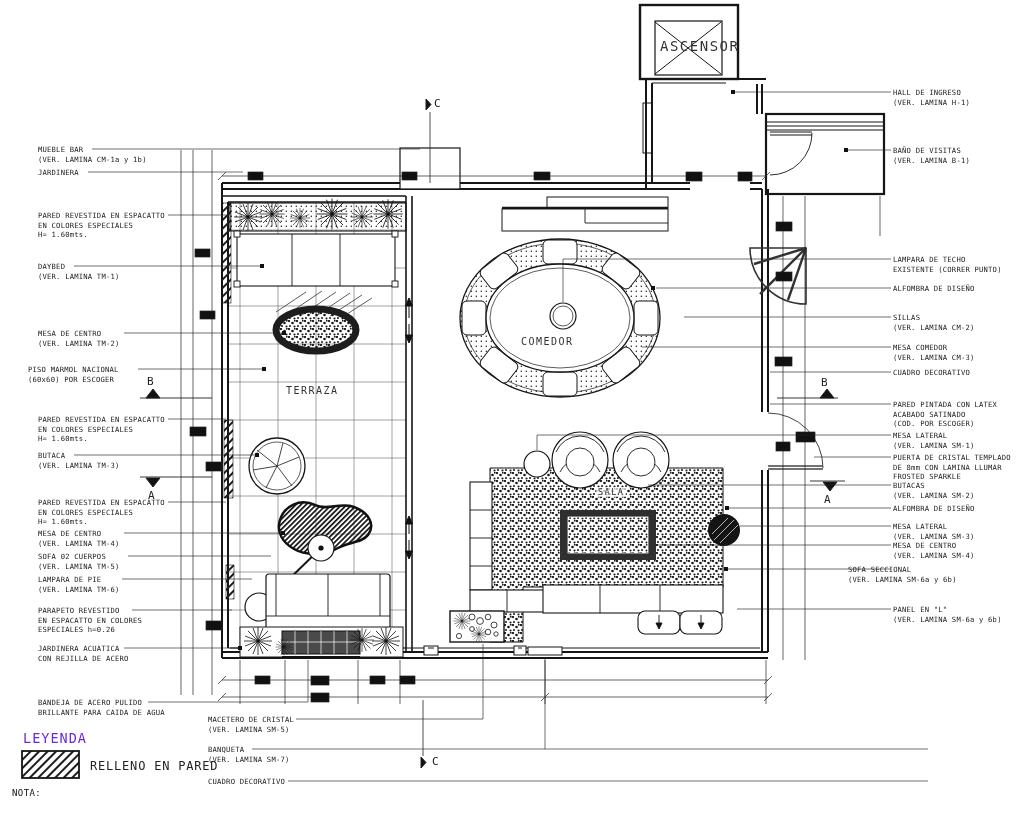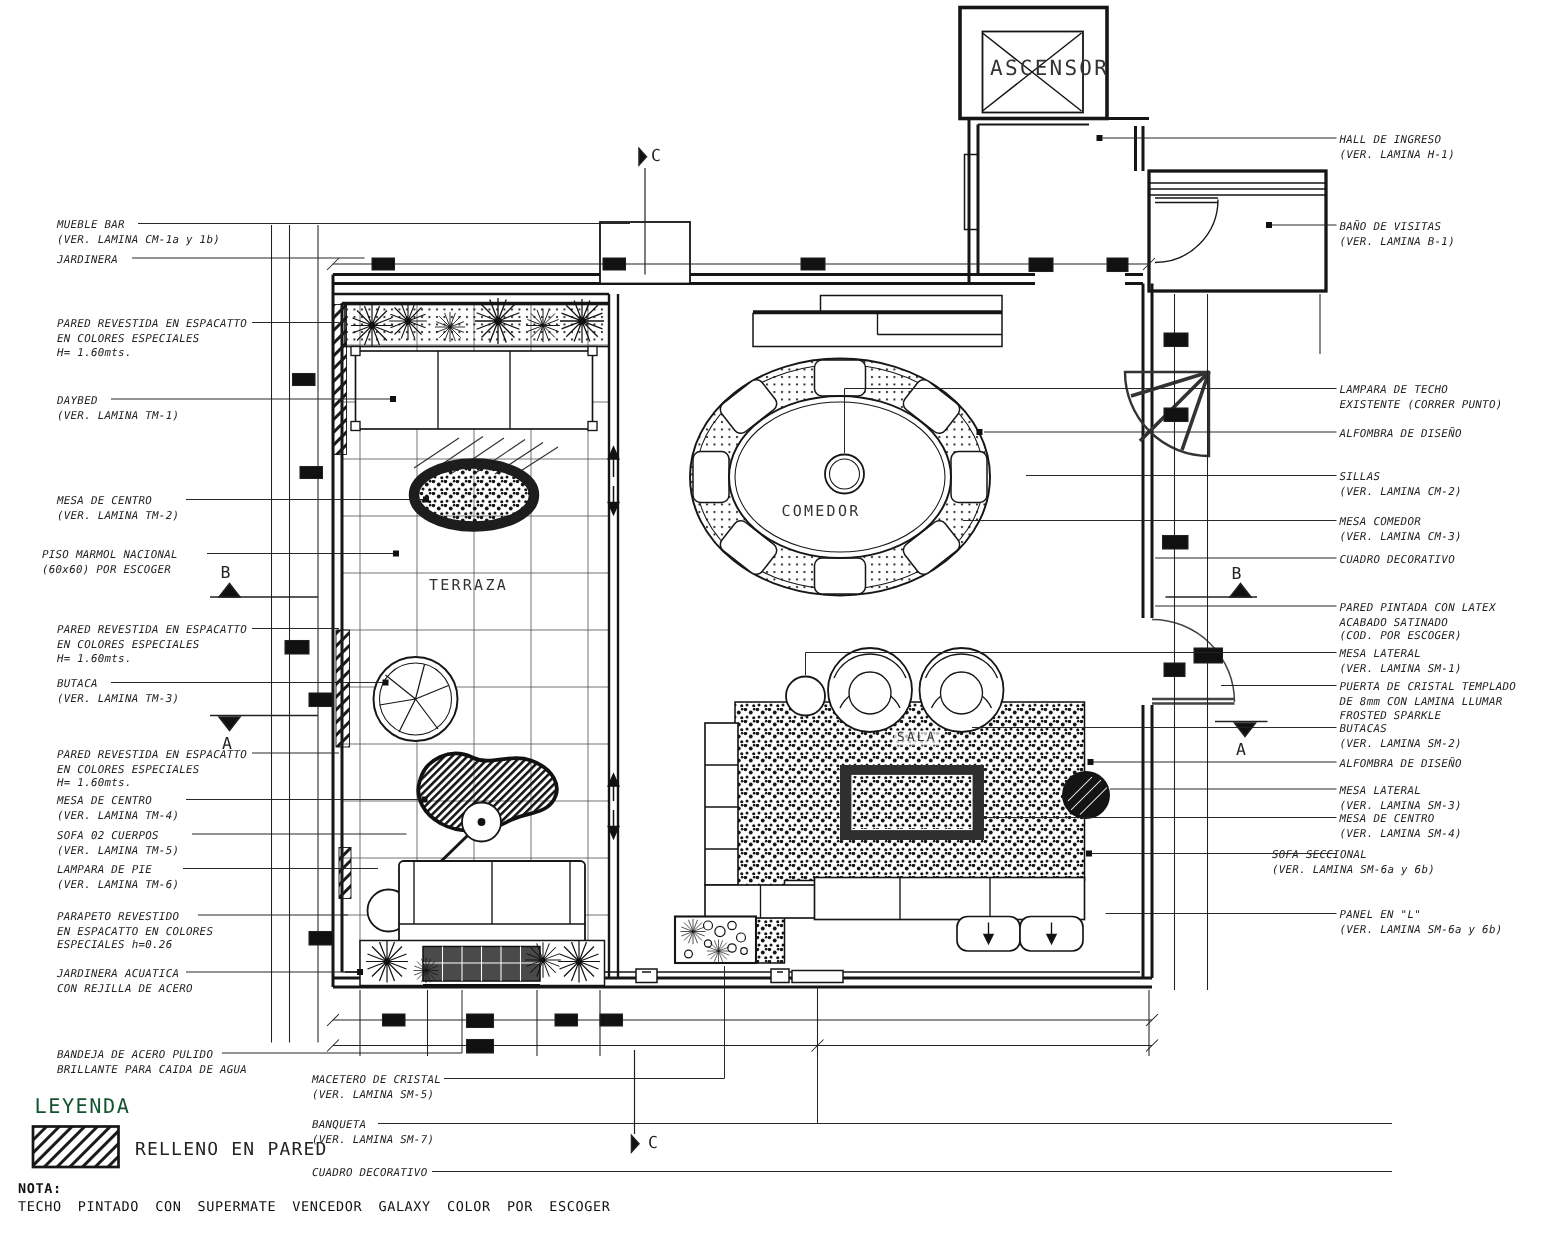--- a/index.html
+++ b/index.html
@@ -1,26 +1,26 @@
 <!DOCTYPE html>
 <html><head>
 <meta charset="utf-8">
 <style>
   html,body{margin:0;padding:0;background:#fff;}
   .stage{position:relative;width:1032px;height:822px;background:#fff;overflow:hidden;
          font-family:"DejaVu Sans Mono",monospace;}
   svg{position:absolute;left:0;top:0;}
   .lbl{position:absolute;font-size:7.2px;line-height:9.6px;letter-spacing:.2px;color:#222;
-       white-space:nowrap;font-style:italic;}
+       white-space:nowrap;}
   .lbl div:empty{display:none;}
   .room{position:absolute;color:#333;letter-spacing:1.5px;font-size:10px;}
   .sec{position:absolute;color:#222;font-size:11px;letter-spacing:0;}
-  .legend-title{position:absolute;font-size:13.5px;color:#14532d;letter-spacing:1px;}
+  .legend-title{position:absolute;font-size:13.5px;color:#6d28d9;letter-spacing:1px;}
   .legend-item{position:absolute;font-size:12px;color:#222;letter-spacing:.8px;}
-  .note-title{position:absolute;font-size:9px;font-weight:bold;color:#111;letter-spacing:.4px;}
+  .note-title{position:absolute;font-size:9px;font-weight:normal;color:#111;letter-spacing:.4px;}
   .note-text{position:absolute;font-size:9px;color:#111;letter-spacing:.4px;word-spacing:5px;white-space:nowrap;}
 </style>
 </head>
 <body>
 
 <div class="stage">
 
 <svg width="1032" height="822" viewBox="0 0 1032 822">
   <defs>
     <pattern id="dots" width="5" height="5" patternUnits="userSpaceOnUse">
@@ -498,15 +498,14 @@
       <div>(VER. LAMINA SM-6a y 6b)</div>
 </div>
 <div class="lbl" style="left:893px;top:605px">
   <div>PANEL EN "L"</div>
       <div>(VER. LAMINA SM-6a y 6b)</div>
 </div>
 
 <div class="legend-title" style="left:23px;top:730px">LEYENDA</div>
 <div class="legend-item" style="left:90px;top:759px">RELLENO EN PARED</div>
 <div class="note-title" style="left:12px;top:788px">NOTA:</div>
-<div class="note-text" style="left:12px;top:800px">TECHO PINTADO CON SUPERMATE VENCEDOR GALAXY COLOR POR ESCOGER</div>
 
 </div>
 
 </body></html>

